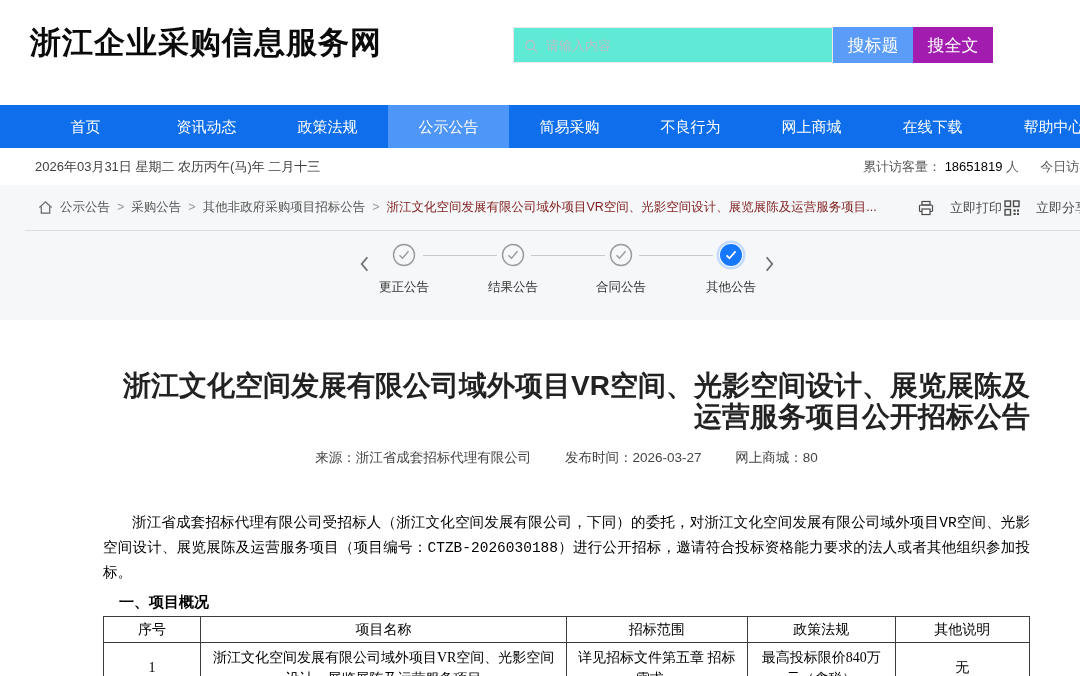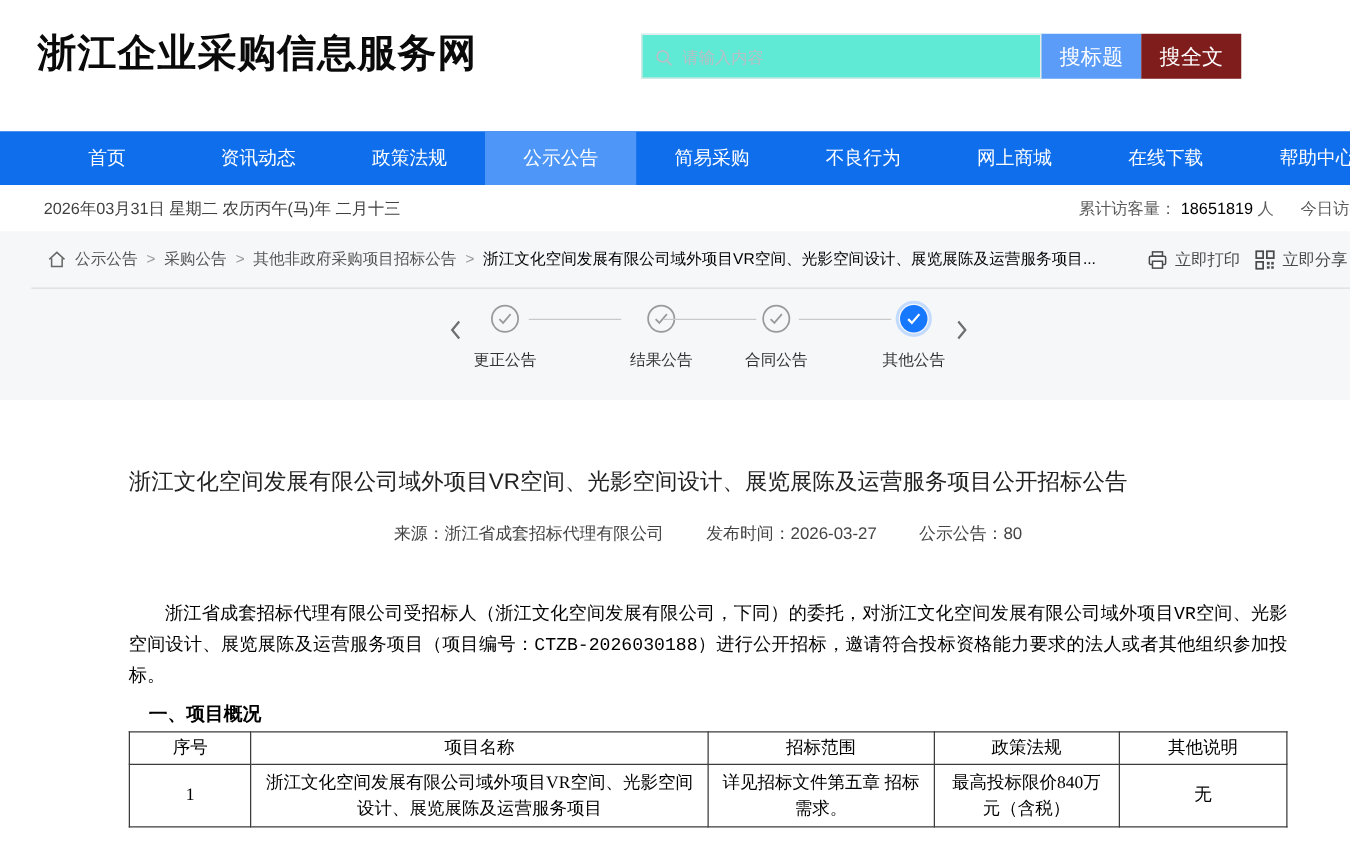--- a/index.html
+++ b/index.html
@@ -14,21 +14,21 @@
   .search-wrap { position:absolute; left:513px; top:27px; height:36px; display:flex; }
   .search-box { position:relative; width:320px; height:36px; background:#5eead4;
     border:1px solid #e9e9e9; }
   .search-box svg { position:absolute; left:10px; top:11px; }
   .search-input { width:100%; height:100%; border:none; outline:none; padding-left:32px;
     font-size:13px; color:#333; background:transparent; }
   .search-input::placeholder { color:#b9bec6; }
   .btn-search { width:80px; height:36px; border:none; color:#fff; font-size:17px;
     cursor:pointer; font-family:inherit; }
   .btn-search.light { background:#5a9cf8; }
-  .btn-search.dark  { background:#7f1d1d; }
+  .btn-search.dark  { background:#a21caf; }
 
   
   .nav { position:absolute; left:0; top:105px; width:1200px; height:43px; background:#0e6eeb; }
   .nav ul { list-style:none; display:flex; margin-left:25px; }
   .nav li { width:121px; height:43px; line-height:43px; text-align:center; color:#fff;
     font-size:15px; cursor:pointer; }
   .nav li.active { background:#4e96f7; }
 
   
   .infobar { position:absolute; left:0; top:148px; width:1080px; height:37px; background:#fff; }
@@ -38,40 +38,40 @@
   .infobar .visits .num { color:#000000; }
   .infobar .visits .gap { display:inline-block; width:14px; }
 
   
   .grayzone { position:absolute; left:0; top:185px; width:1080px; height:135px; background:#f6f7f8; }
   .breadcrumb { position:absolute; left:38px; top:0; height:45px; display:flex; align-items:center;
     font-size:12.5px; color:#555; white-space:nowrap; }
   .breadcrumb .home-ico { display:inline-flex; margin-right:7px; }
   .crumb { cursor:pointer; }
   .crumb:not(.last)::after { content:">"; color:#999; margin:0 7px; }
-  .crumb.last { color:#000000; cursor:default; }
-  .tools { position:absolute; top:0; height:45px; display:flex; align-items:center; gap:6px;
+  .crumb.last { color:#7f1d1d; cursor:default; }
+  .tools { position:absolute; top:0; height:45px; display:flex; align-items:center; gap:16px;
     font-size:13px; color:#4a4a4a; cursor:pointer; white-space:nowrap; }
   .tools.print { left:918px; } .tools.share { left:1004px; }
   .hr { position:absolute; left:25px; top:45px; width:1055px; height:1px; background:#ddd; }
 
   .steps { position:absolute; left:0; top:46px; width:1080px; height:88px; }
   .chev { position:absolute; top:24px; width:14px; height:18px; cursor:pointer; }
   .chev.left { left:358px; } .chev.right { left:764px; }
   .step { position:absolute; top:12px; width:90px; text-align:center; cursor:pointer; }
   .step .circ { display:inline-block; width:24px; height:24px; border-radius:50%; }
   .step.active .circ { box-shadow:0 0 0 2.5px #c3dbff; border-radius:50%; }
   .step .lbl { margin-top:8px; font-size:12.5px; color:#333; }
   .connector { position:absolute; top:24px; height:1px; background:#c9c9c9; width:74px; }
 
   
   .card { position:absolute; left:25px; top:320px; width:1080px; height:356px; background:#fff; }
   .card-inner { margin-left:78px; width:927px; }
-  .article-title { padding-top:50px; font-size:18px; font-weight:normal; color:#222;
-    text-align:left; line-height:31px; }
+  .article-title { padding-top:50px; font-size:28px; font-weight:bold; color:#222;
+    text-align:right; line-height:31px; }
   .meta { margin-top:17px; text-align:center; font-size:13.5px; color:#444; }
   .meta .seg { margin:0 15px; }
   .para { margin-top:44px; font-family:Liberation Mono, monospace;
     font-size:14.5px; line-height:25px; color:#000; text-indent:2em; text-align:justify; }
   .sec-title { margin-top:7px; margin-left:16px; font-family:"Liberation Serif","DejaVu Serif",serif;
     font-size:15px; font-weight:bold; color:#000; }
   table.ovw { margin-top:4px; width:100%; border-collapse:collapse;
     font-family:"Liberation Serif","DejaVu Serif",serif; font-size:14px; color:#000; }
   table.ovw th, table.ovw td { border:1px solid #3c3c3c; text-align:center; vertical-align:middle;
     font-weight:normal; line-height:21px; padding:2px 8px; }
@@ -171,21 +171,21 @@
         <span class="circ">
           <svg width="24" height="24" viewBox="0 0 24 24">
             <circle cx="12" cy="12" r="10.5" fill="none" stroke="#9a9a9a" stroke-width="1.4"></circle>
             <path d="M7.5 12.3 l3 3 l6-7" fill="none" stroke="#9a9a9a" stroke-width="1.4"></path>
           </svg>
         </span>
         <div class="lbl">更正公告</div>
       </div>
       <div class="connector" style="left:423px;"></div>
 
-      <div class="step" style="left:484px;">
+      <div class="step" style="left:468px;">
         <span class="circ">
           <svg width="24" height="24" viewBox="0 0 24 24">
             <circle cx="12" cy="12" r="10.5" fill="none" stroke="#9a9a9a" stroke-width="1.4"></circle>
             <path d="M7.5 12.3 l3 3 l6-7" fill="none" stroke="#9a9a9a" stroke-width="1.4"></path>
           </svg>
         </span>
         <div class="lbl">结果公告</div>
       </div>
       <div class="connector" style="left:531px;"></div>
 
@@ -222,21 +222,21 @@
     <div class="card-inner">
       <div class="article-title">浙江文化空间发展有限公司域外项目VR空间、光影空间设计、展览展陈及运营服务项目公开招标公告</div>
       <div class="meta">
         <span class="seg">
           <span>来源：</span><span>浙江省成套招标代理有限公司</span>
         </span>
         <span class="seg">
           <span>发布时间：</span><span>2026-03-27</span>
         </span>
         <span class="seg">
-          <span>公示公告：</span><span>80</span>
+          <span>网上商城：</span><span>80</span>
         </span>
       </div>
       <div class="para">浙江省成套招标代理有限公司受招标人（浙江文化空间发展有限公司，下同）的委托，对浙江文化空间发展有限公司域外项目VR空间、光影空间设计、展览展陈及运营服务项目（项目编号：CTZB-2026030188）进行公开招标，邀请符合投标资格能力要求的法人或者其他组织参加投标。</div>
       <div class="sec-title">一、项目概况</div>
       <table class="ovw">
         <thead>
           <tr>
             <th class="c0">序号</th>
             <th class="c1">项目名称</th>
             <th class="c2">招标范围</th>

